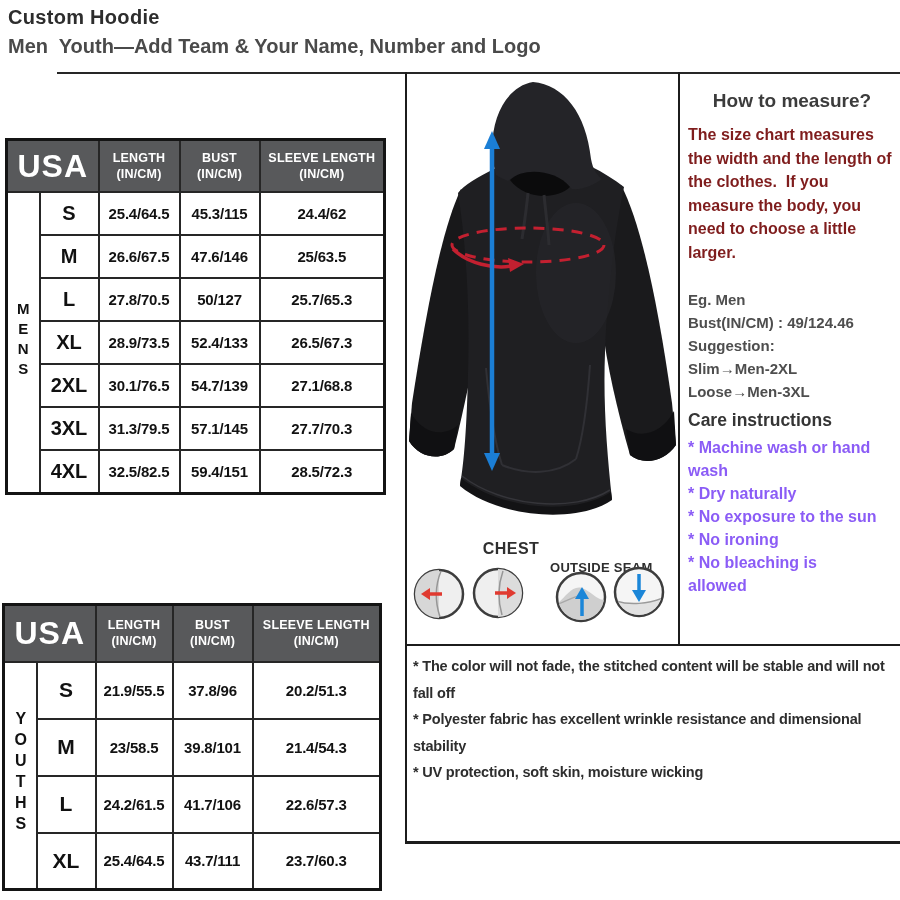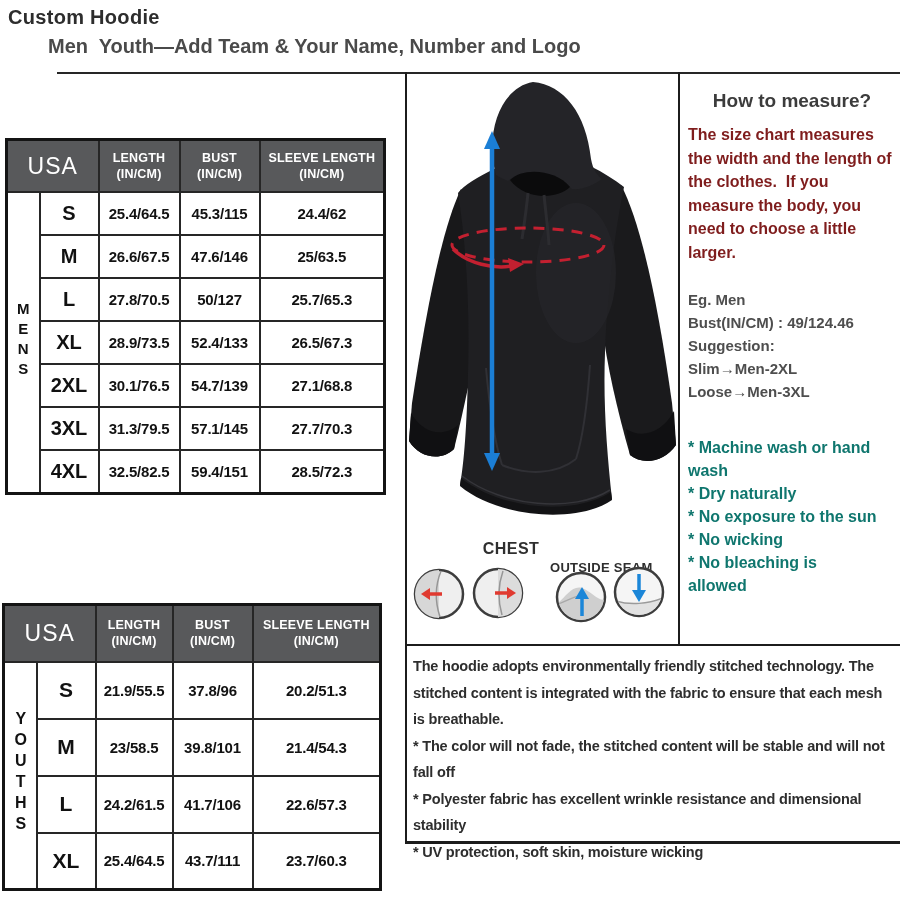--- a/index.html
+++ b/index.html
@@ -1,35 +1,35 @@
 <!DOCTYPE html>
 <html><head>
 <meta charset="utf-8">
 <style>
   html,body{margin:0;padding:0;background:#fff;}
   .page{position:relative;width:900px;height:900px;background:#fff;overflow:hidden;
         font-family:"Liberation Sans",sans-serif;color:#333;}
 
   
   .title{position:absolute;left:8px;top:6px;font-size:20px;font-weight:700;color:#2d2d2d;letter-spacing:.3px;}
-  .subtitle{position:absolute;left:8px;top:35px;font-size:20px;font-weight:700;color:#4a4a4a;white-space:pre;margin-left:40px;}
+  .subtitle{position:absolute;left:8px;top:35px;font-size:20px;font-weight:700;color:#4a4a4a;white-space:pre;}
 
   
   .top-rule{position:absolute;left:57px;top:72px;width:843px;height:2px;background:#262626;}
   .vline-left{position:absolute;left:405px;top:72px;width:2px;height:772px;background:#1c1c1c;}
   .vline-right{position:absolute;left:678px;top:72px;width:2px;height:574px;background:#1c1c1c;}
   .hline-mid{position:absolute;left:405px;top:644px;width:495px;height:2px;background:#1c1c1c;}
   .hline-bottom{position:absolute;left:405px;top:841px;width:495px;height:3px;background:#1c1c1c;}
 
   
   .size-table{position:absolute;border-collapse:collapse;table-layout:fixed;background:#fff;
               border:3px solid #141414;}
   .size-table td,.size-table th{border:2px solid #262626;padding:0;text-align:center;vertical-align:middle;}
   .size-table .thead th{background:#58595b;color:#fff;}
-  .usa{font-size:23px;font-weight:400;letter-spacing:1px;margin-left:48px;}
+  .usa{font-size:32px;font-weight:700;letter-spacing:1px;margin-left:48px;}
   .colhead{font-size:12.5px;font-weight:700;line-height:1.3;letter-spacing:.2px;}
   .colhead .unit{display:block;}
   .size-cell{font-size:20px;font-weight:700;color:#111;}
   .val{font-size:15px;font-weight:700;color:#121212;letter-spacing:-.2px;border-radius:6px;}
   .group-cell{background:#fff;}
   .vlabel{writing-mode:vertical-lr;text-orientation:upright;font-weight:700;color:#111;}
   .mens{left:5px;top:138px;width:381px;}
   .mens .thead th{height:50px;}
   .mens tbody tr{height:43px;}
   .mens .vlabel{font-size:15px;letter-spacing:3px;}
@@ -51,21 +51,21 @@
   .icon3{left:555px;top:571px;}
   .icon4{left:613px;top:566px;}
 
   
   .htm{position:absolute;left:686px;top:0;width:214px;height:900px;}
   .htm>div{position:absolute;left:2px;}
   .htm-title{top:90px;width:208px;text-align:center;font-size:19px;font-weight:700;color:#3c3c3c;}
   .htm-intro{top:123px;width:208px;font-size:16px;font-weight:700;color:#7f1d1d;line-height:23.5px;white-space:pre-wrap;}
   .htm-example{top:288px;width:208px;font-size:15px;font-weight:700;color:#4e4e4e;line-height:23px;}
   .care-title{top:410px;width:208px;font-size:17.5px;font-weight:700;color:#353535;}
-  .care-lines{top:436px;width:190px;font-size:16px;font-weight:700;color:#0f766e;line-height:23px;}
+  .care-lines{top:436px;width:190px;font-size:16px;font-weight:700;color:#8b5cf6;line-height:23px;}
 
   
   .desc{position:absolute;left:413px;top:653px;width:482px;font-size:14.5px;font-weight:700;
         color:#2e2e2e;line-height:26.5px;letter-spacing:-.2px;}
 </style>
 </head>
 <body>
 
 <div class="page">
 
@@ -262,29 +262,29 @@
   <div class="htm">
     <div class="htm-title">How to measure?</div>
     <div class="htm-intro">The size chart measures the width and the length of the clothes.  If you measure the body, you need to choose a little larger.</div>
     <div class="htm-example">
       <div>Eg. Men</div>
       <div>Bust(IN/CM) : 49/124.46</div>
       <div>Suggestion:</div>
       <div>Slim→Men-2XL</div>
       <div>Loose→Men-3XL</div>
     </div>
+    <div class="care-title">Care instructions</div>
     <div class="care-lines">
       <div>* Machine wash or hand wash</div>
       <div>* Dry naturally</div>
       <div>* No exposure to the sun</div>
-      <div>* No wicking</div>
+      <div>* No ironing</div>
       <div>* No bleaching is allowed</div>
     </div>
   </div>
 
   <div class="desc">
-    <div>The hoodie adopts environmentally friendly stitched technology. The stitched content is integrated with the fabric to ensure that each mesh is breathable.</div>
     <div>* The color will not fade, the stitched content will be stable and will not fall off</div>
     <div>* Polyester fabric has excellent wrinkle resistance and dimensional stability</div>
     <div>* UV protection, soft skin, moisture wicking</div>
   </div>
 
 </div>
 
 </body></html>

